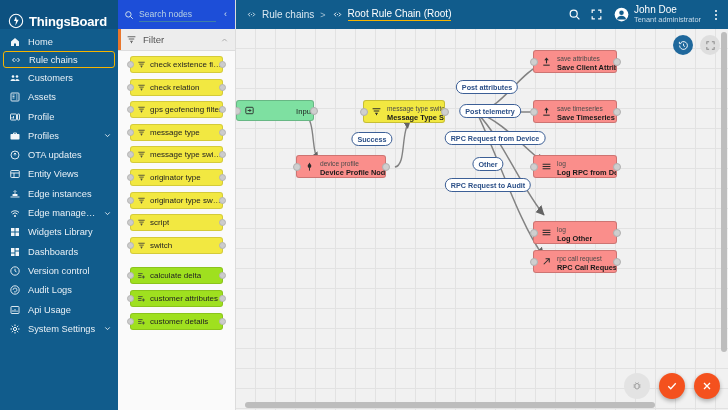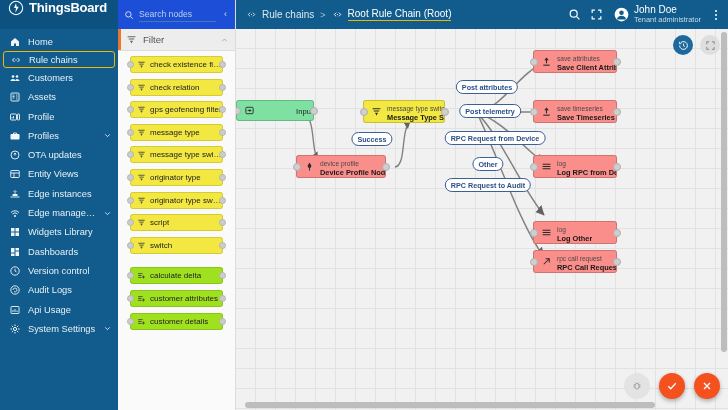--- a/index.html
+++ b/index.html
@@ -16,21 +16,21 @@
   
   .nav {
     width:118px; height:410px;
     background:#115c8c;
     color:#ffffff;
     flex:0 0 118px;
     position:relative;
     overflow:hidden;
   }
   .brand {
-    height:29px; display:flex; align-items:flex-start; gap:5px;
+    height:29px; display:flex; align-items:flex-end; gap:5px;
     padding-left:8px;
     background:#0d5180;
   }
   .brand-logo { width:16px; height:16px; flex:0 0 16px; }
   .brand-name { font-size:13px; font-weight:bold; letter-spacing:-.2px; color:#fff; }
   .nav-list { padding-top:3px; }
   .nav-item {
     display:flex; align-items:center; gap:7px;
     height:19.3px; padding:0 6px 0 9px;
     font-size:9.3px; color:#e8f0f6; white-space:nowrap;

